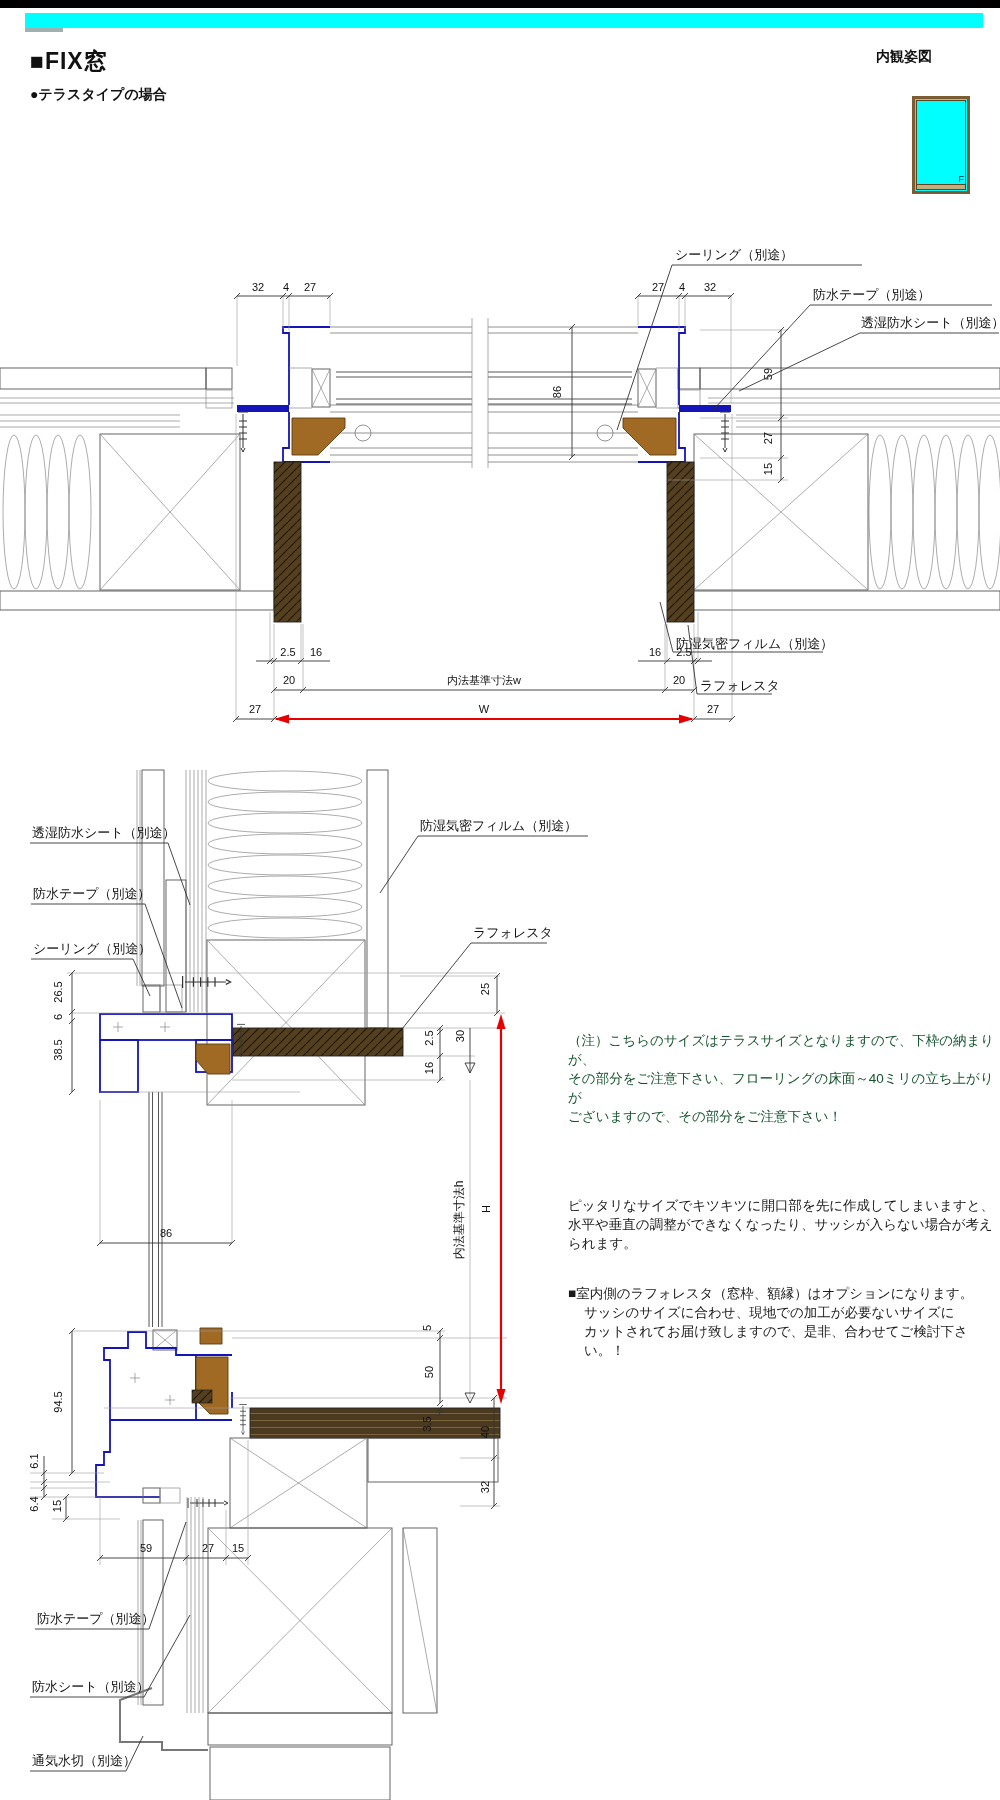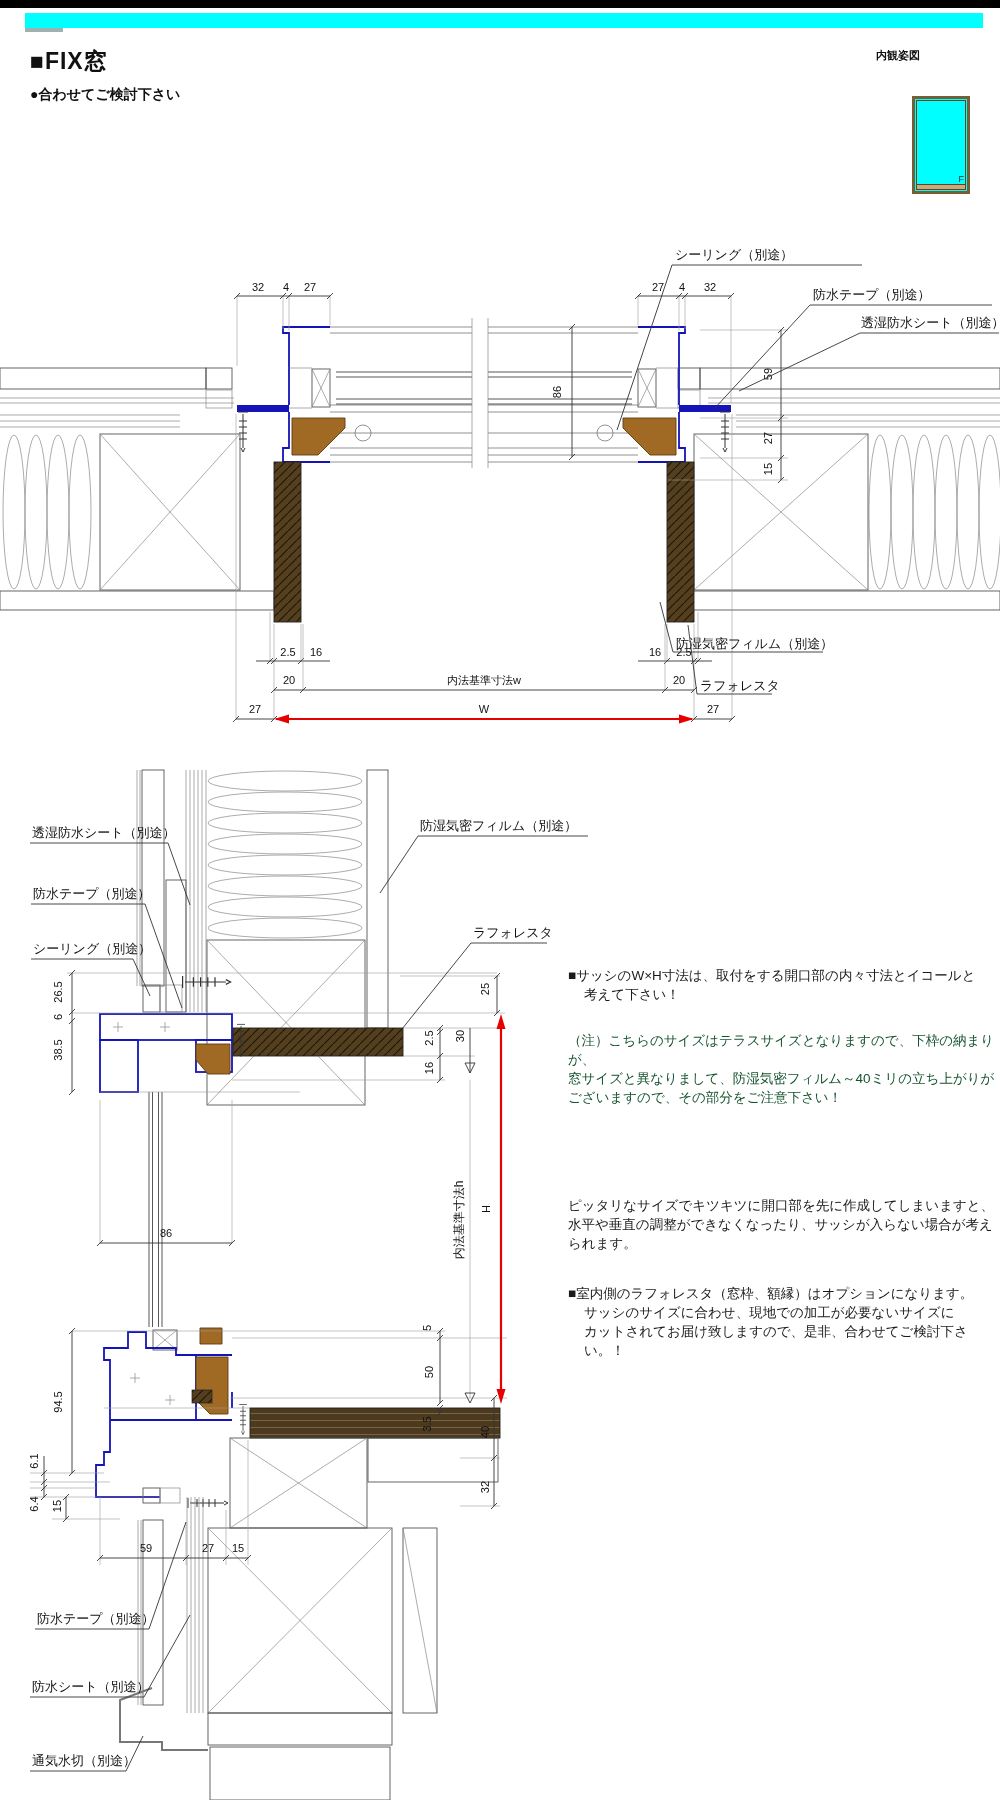--- a/index.html
+++ b/index.html
@@ -3,21 +3,21 @@
 <meta charset="utf-8">
 <style>
   html,body{margin:0;padding:0;background:#fff;}
   .page{position:relative;width:1000px;height:1800px;background:#fff;overflow:hidden;
         font-family:"Liberation Sans",sans-serif;color:#111;}
   .topbar-black{position:absolute;left:0;top:0;width:1000px;height:8px;background:#000;}
   .topbar-cyan{position:absolute;left:25px;top:13px;width:958px;height:15px;background:#00ffff;}
   .topbar-shadow{position:absolute;left:25px;top:28px;width:38px;height:4px;background:#9fb0b0;}
   .page-title{position:absolute;left:30px;top:46px;font-size:23px;font-weight:bold;letter-spacing:1px;}
   .page-subtitle{position:absolute;left:30px;top:86px;font-size:14px;font-weight:bold;}
-  .view-label{position:absolute;left:876px;top:48px;font-size:11px;font-weight:bold;}
+  .view-label{position:absolute;left:876px;top:48px;font-size:14px;font-weight:bold;}
   .window-icon{position:absolute;left:912px;top:96px;width:52px;height:92px;border:3px solid #7b5c33;background:#00ffff;}
   .window-icon .inner{position:absolute;left:1px;top:1px;right:1px;bottom:1px;border:1px solid #5d4524;}
   .window-icon .sill{position:absolute;left:2px;right:2px;bottom:2px;height:4px;background:#c6ab7d;border-top:1px solid #5d4524;}
   .window-icon .flabel{position:absolute;right:3px;bottom:7px;font-size:9px;color:#123;line-height:9px;}
   svg{position:absolute;left:0;}
   .plan-svg{top:230px;}
   .vert-svg{top:730px;}
   
   .dl{stroke:#333;stroke-width:0.9;fill:none;}
   .ext{stroke:#9a9a9a;stroke-width:0.6;fill:none;}
@@ -42,21 +42,21 @@
 </head>
 <body>
 
 <div class="page">
 
   <div class="topbar-black"></div>
   <div class="topbar-cyan"></div>
   <div class="topbar-shadow"></div>
 
   <div class="page-title">■FIX窓</div>
-  <div class="page-subtitle">●合わせてご検討下さい</div>
+  <div class="page-subtitle">●テラスタイプの場合</div>
   <div class="view-label">内観姿図</div>
 
   <div class="window-icon">
     <div class="inner"></div>
     <div class="sill"></div>
     <div class="flabel">F</div>
   </div>
 
   <svg class="plan-svg" width="1000" height="500" viewBox="0 230 1000 500">
     <defs>
@@ -408,27 +408,23 @@
       <text class="ct" x="473" y="937">ラフォレスタ</text>
       <path class="dl" d="M35,1629 H149 L186,1522"></path>
       <text class="ct" x="37" y="1623">防水テープ（別途）</text>
       <path class="dl" d="M30,1697 H144 L190,1615"></path>
       <text class="ct" x="32" y="1691">防水シート（別途）</text>
       <path class="dl" d="M30,1771 H126 L143,1736"></path>
       <text class="ct" x="32" y="1765">通気水切（別途）</text>
     </g>
   </svg>
 
-  <div class="note" style="left:568px;top:966px;">
-    <span>■サッシのW×H寸法は、取付をする開口部の内々寸法とイコールと</span>
-    <span class="ind">考えて下さい！</span>
-  </div>
   <div class="note red" style="left:568px;top:1031px;">
     <span>（注）こちらのサイズはテラスサイズとなりますので、下枠の納まりが、</span>
-    <span style="display:block">窓サイズと異なりまして、防湿気密フィルム～40ミリの立ち上がりが</span>
+    <span style="display:block">その部分をご注意下さい、フローリングの床面～40ミリの立ち上がりが</span>
     <span style="display:block">ございますので、その部分をご注意下さい！</span>
   </div>
   <div class="note" style="left:568px;top:1196px;">
     <span>ピッタリなサイズでキツキツに開口部を先に作成してしまいますと、</span>
     <span style="display:block">水平や垂直の調整ができなくなったり、サッシが入らない場合が考え</span>
     <span style="display:block">られます。</span>
   </div>
   <div class="note" style="left:568px;top:1284px;">
     <span>■室内側のラフォレスタ（窓枠、額縁）はオプションになります。</span>
     <span class="ind">サッシのサイズに合わせ、現地での加工が必要ないサイズに</span>

